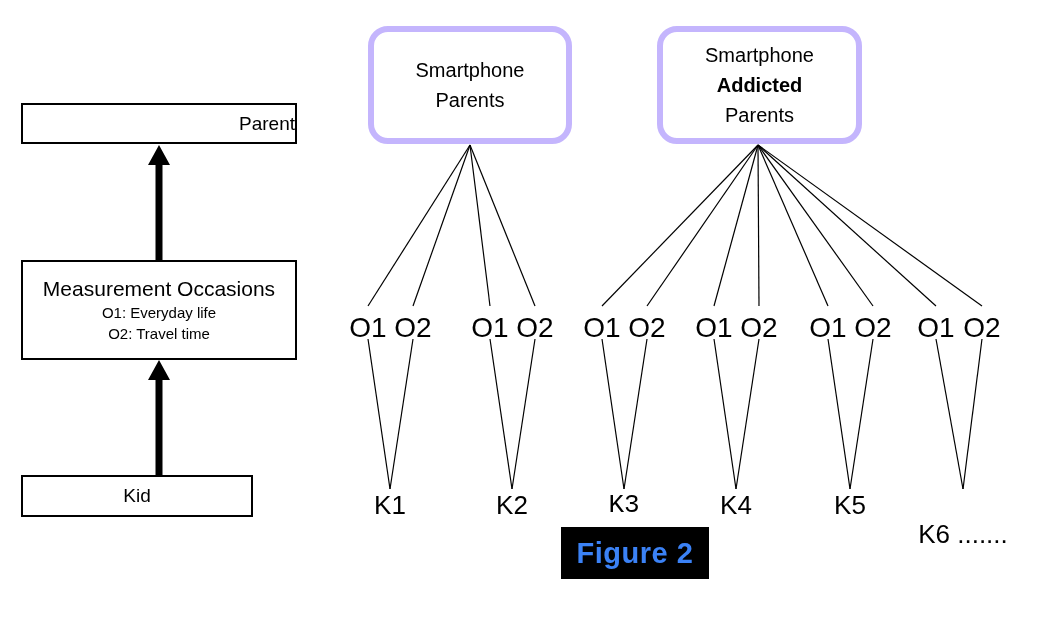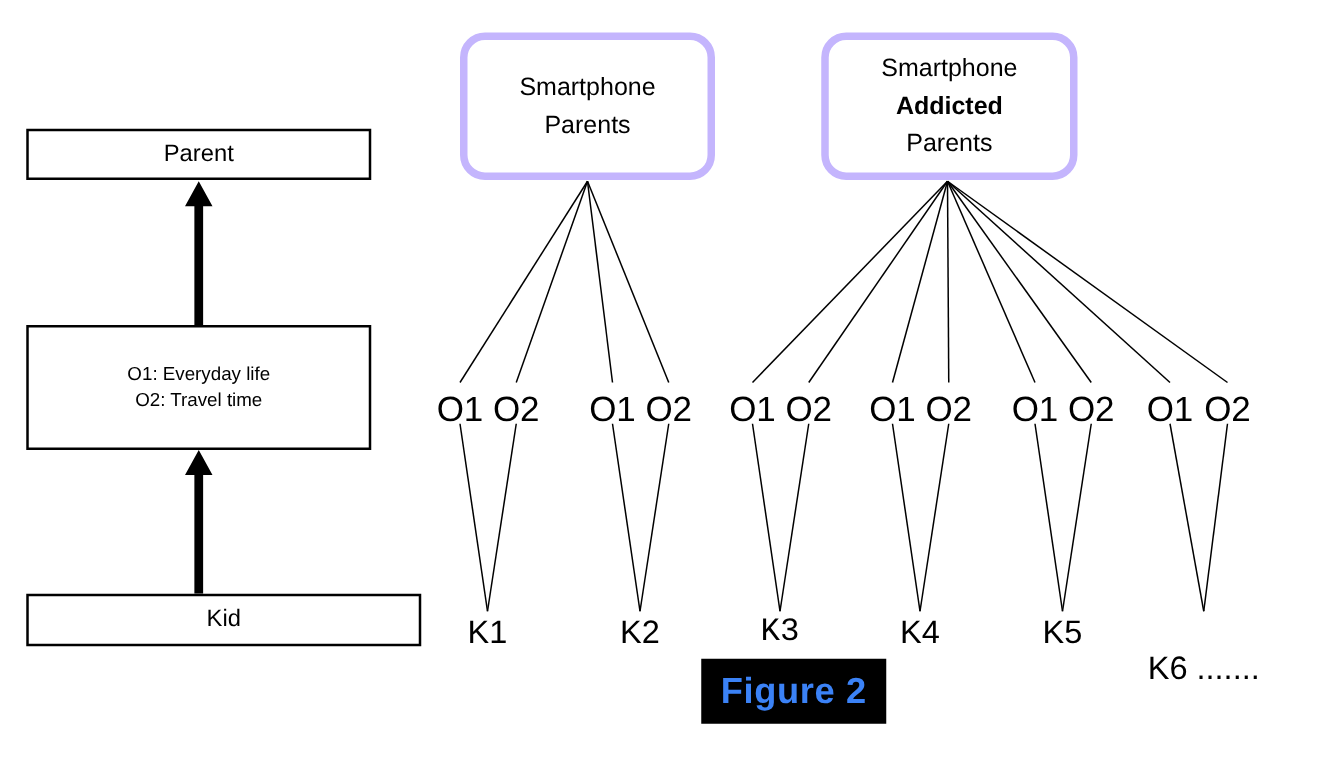--- a/index.html
+++ b/index.html
@@ -41,23 +41,23 @@
   .rect-title-lg {
     font-size: 21px;
     line-height: 26px;
     white-space: nowrap;
   }
   .rect-sub {
     font-size: 15px;
     line-height: 21px;
     white-space: nowrap;
   }
-  #box-parent  { left: 21px;  top: 103px; width: 276px; height: 41px; }
+  #box-parent  { left: 21px;  top: 103px; width: 276px; height: 41px; align-items: flex-end; }
   #box-measure { left: 21px;  top: 260px; width: 276px; height: 100px; }
-  #box-kid     { left: 21px;  top: 475px; width: 316px; height: 42px; }
+  #box-kid     { left: 21px;  top: 475px; width: 232px; height: 42px; }
 
   
   .round-box {
     position: absolute;
     box-sizing: border-box;
     border: 6px solid #c4b5fd;
     border-radius: 20px;
     background: #fff;
     display: flex;
     flex-direction: column;
@@ -146,20 +146,21 @@
       <line x1="982" y1="339" x2="963" y2="489" stroke="#000000" stroke-width="1.2"></line>
       <path d="M 155.5 475 L 155.5 380 L 148 380 L 159 360 L 170 380 L 162.5 380 L 162.5 475 Z" fill="#000000"></path>
       <path d="M 155.5 260 L 155.5 165 L 148 165 L 159 145 L 170 165 L 162.5 165 L 162.5 260 Z" fill="#000000"></path>
     </svg>
 
   <div class="rect-box" id="box-parent">
     <div class="rect-title">Parent</div>
   </div>
 
   <div class="rect-box" id="box-measure">
+    <div class="rect-title-lg">Measurement Occasions</div>
     <div class="rect-sub">O1: Everyday life</div>
     <div class="rect-sub">O2: Travel time</div>
   </div>
 
   <div class="rect-box" id="box-kid">
     <div class="rect-title">Kid</div>
   </div>
 
   <div class="round-box" id="group-nonaddicted">
     <div class="l1">Smartphone</div>

